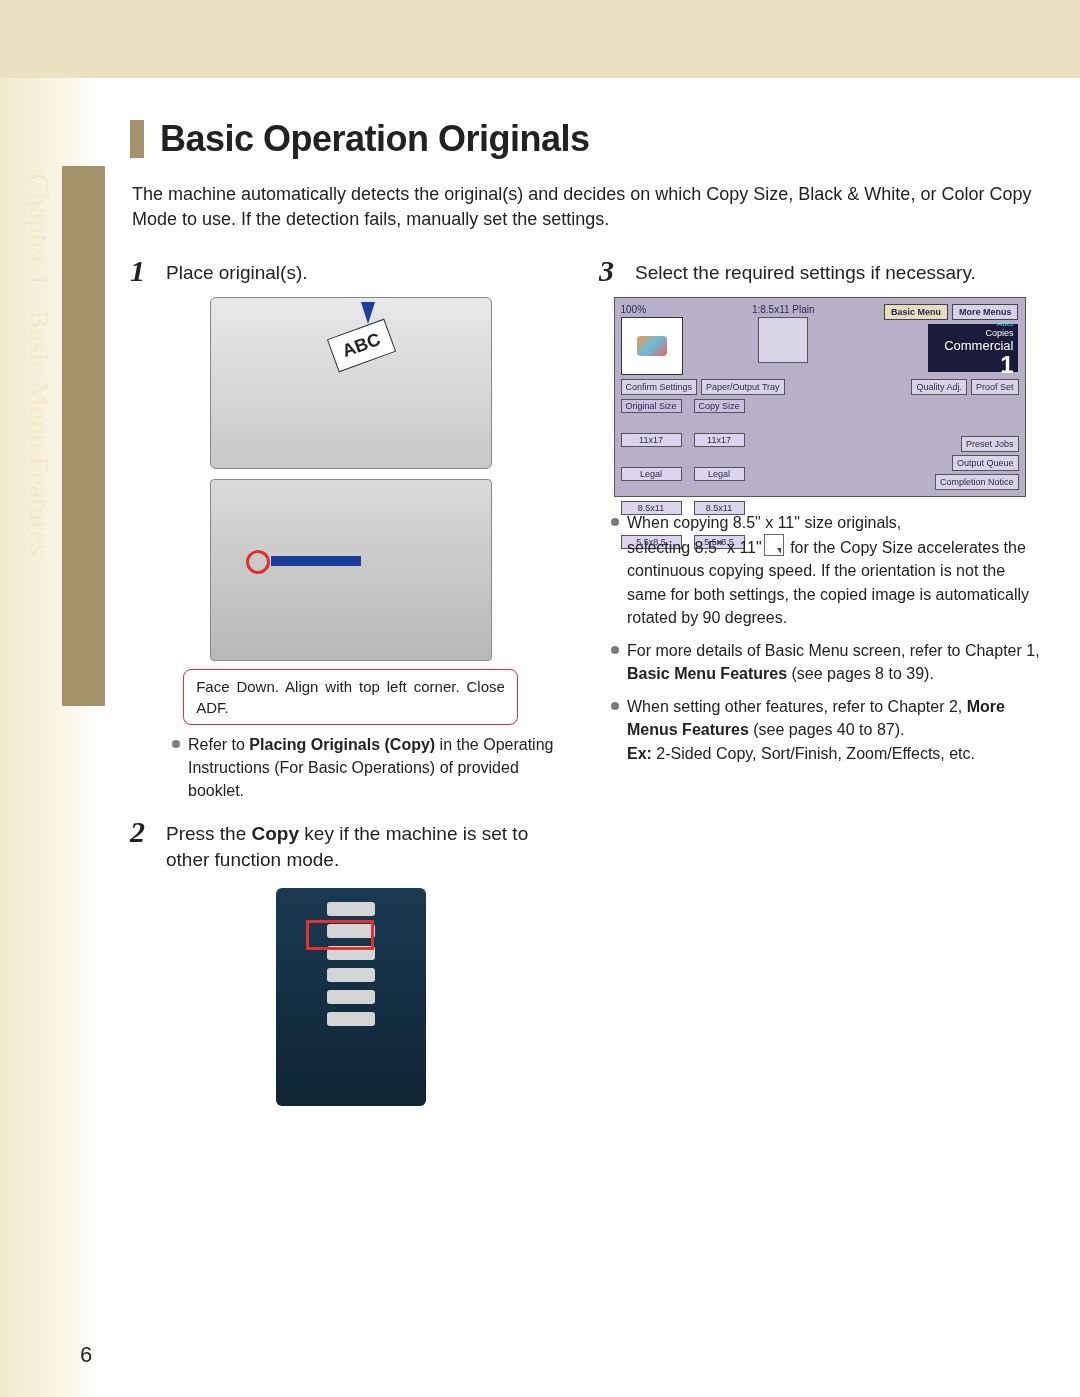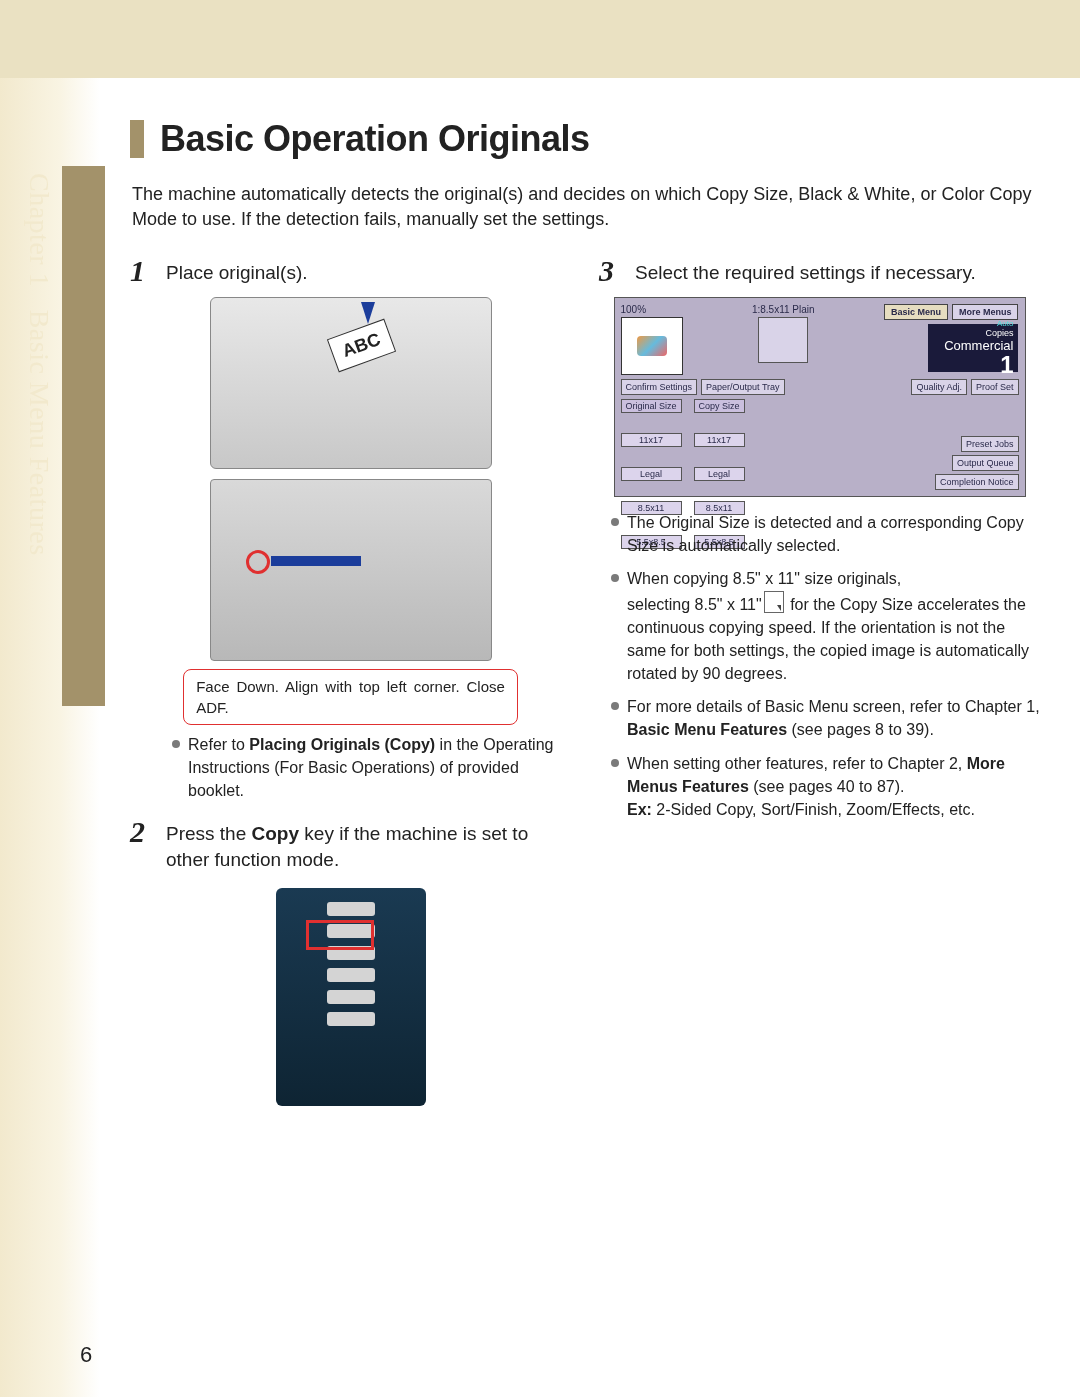--- a/index.html
+++ b/index.html
@@ -333,21 +333,20 @@
             </div>
           </div>
           <div class="rbtns">
             <div class="sbtn">Preset Jobs</div>
             <div class="sbtn">Output Queue</div>
             <div class="sbtn">Completion Notice</div>
           </div>
         </div>
 
         <ul class="bullets" style="margin-left:6px">
-          <li>The Original Size is detected and a corresponding Copy Size is automatically selected.</li>
           <li>
             <span>When copying 8.5" x 11" size originals,</span><br>
             <span>selecting 8.5" x 11"</span><span class="inline-icon"></span><span> for the Copy Size accelerates the continuous copying speed. If the orientation is not the same for both settings, the copied image is automatically rotated by 90 degrees.</span>
           </li>
           <li>
             <span>For more details of Basic Menu screen, refer to Chapter 1, </span><b>Basic Menu Features</b><span> (see pages 8 to 39).</span>
           </li>
           <li>
             <span>When setting other features, refer to Chapter 2, </span><b>More Menus Features</b><span> (see pages 40 to 87).</span><br>
             <b>Ex:</b><span> 2-Sided Copy, Sort/Finish, Zoom/Effects, etc.</span>

